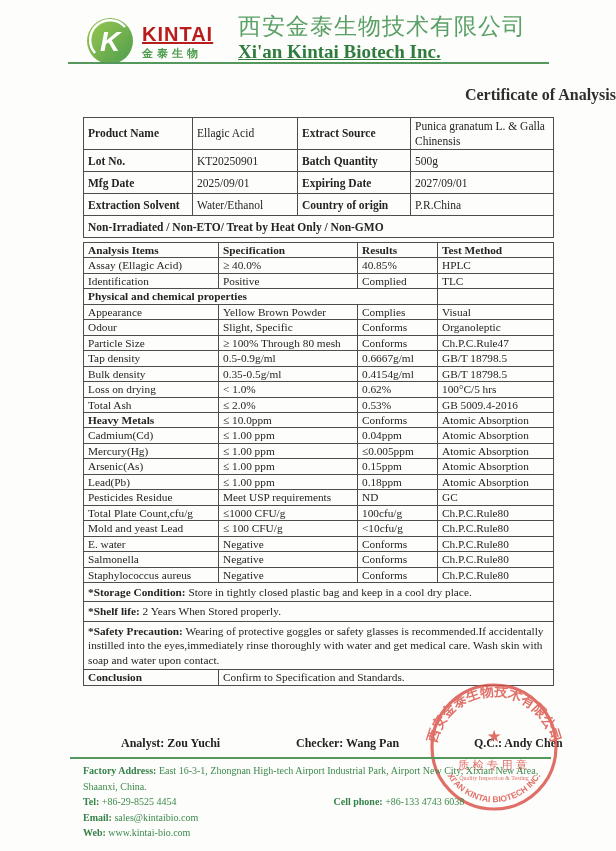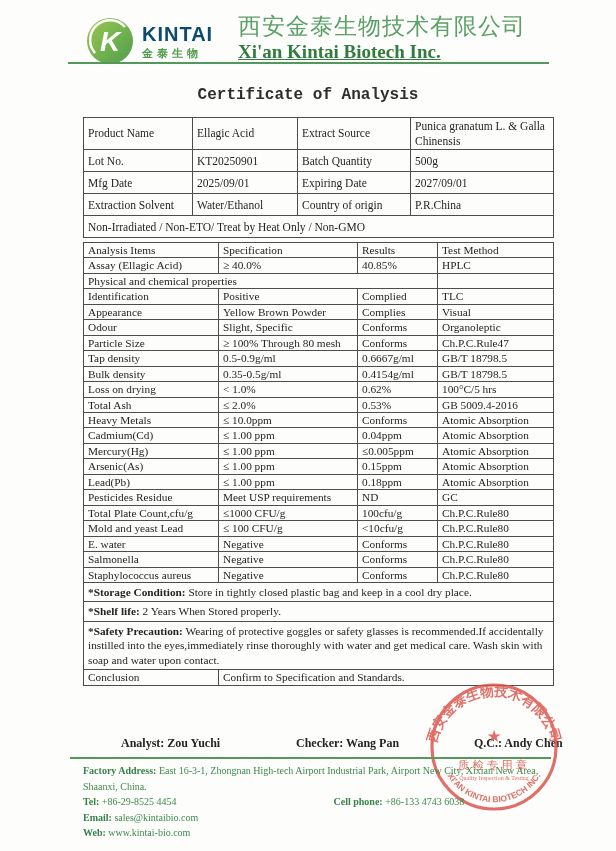--- a/index.html
+++ b/index.html
@@ -5,33 +5,33 @@
   html,body{margin:0;padding:0;background:#e8e8e8;}
   .page{
     position:relative;width:616px;height:851px;margin:0 auto;
     background:#fdfdfb;overflow:hidden;
     font-family:"Liberation Serif","DejaVu Serif",serif;color:#242424;
   }
   
   .logo{position:absolute;left:84px;top:15px;display:flex;align-items:center;gap:6px;}
   .logo-text{display:flex;flex-direction:column;line-height:1;}
   .logo-brand{font-family:"Liberation Sans","DejaVu Sans",sans-serif;font-weight:bold;
-    font-size:20px;color:#0c4a6e;letter-spacing:1px;}
+    font-size:20px;color:#b91c1c;letter-spacing:1px;text-decoration:underline;}
   .logo-brand-cn{font-size:11px;color:#4e9d4e;letter-spacing:4px;margin-top:4px;font-weight:bold;}
   .company{position:absolute;left:238px;top:13px;}
   .company-cn{font-size:23px;color:#5ba066;letter-spacing:1px;line-height:1.2;}
   .company-en{font-size:19px;color:#2f7c3e;font-weight:bold;text-decoration:underline;line-height:1.15;}
   .header-rule{position:absolute;left:68px;top:62px;width:481px;border-top:2px solid #55985e;}
-  .doc-title{position:absolute;left:0;top:86px;width:616px;text-align:center;
-    font-size:16px;font-weight:bold;color:#2e2e2e;font-family:Liberation Mono, monospace;}
+  .doc-title{position:absolute;left:0;top:86px;width:616px;text-align:right;
+    font-size:16px;font-weight:bold;color:#2e2e2e;}
   
   table{border-collapse:collapse;table-layout:fixed;}
   td{border:1px solid #4d4d4d;padding:1px 4px;font-size:11.5px;line-height:1.28;
      overflow:hidden;vertical-align:middle;}
-  .lbl{font-weight:normal;}
+  .lbl{font-weight:bold;}
   .info-table-wrap{position:absolute;left:83px;top:117px;}
   .info-table{width:470px;}
   .info-table td{height:19px;}
   .analysis-wrap{position:absolute;left:83px;top:242px;}
   .analysis{width:470px;border-radius:22px;}
   .analysis td{height:14px;padding:0 4px;font-size:11.3px;}
   .analysis td.note-cell{padding:2px 4px;}
   
   .signatures{position:absolute;left:0;top:736px;width:616px;height:20px;font-weight:bold;font-size:12px;margin-left:33px;}
   .sig{position:absolute;white-space:nowrap;}
@@ -134,28 +134,28 @@
             <td class="lbl">Results</td>
             <td class="lbl">Test Method</td>
           </tr>
           <tr>
             <td>Assay (Ellagic Acid)</td>
             <td>≥ 40.0%</td>
             <td>40.85%</td>
             <td>HPLC</td>
           </tr>
           <tr>
-            <td colspan="3" class="lbl">Physical and chemical properties</td>
-            <td></td>
-          </tr>
-          <tr>
             <td>Identification</td>
             <td>Positive</td>
             <td>Complied</td>
             <td>TLC</td>
+          </tr>
+          <tr>
+            <td colspan="3" class="lbl">Physical and chemical properties</td>
+            <td></td>
           </tr>
           <tr>
             <td>Appearance</td>
             <td>Yellow Brown Powder</td>
             <td>Complies</td>
             <td>Visual</td>
           </tr>
           <tr>
             <td>Odour</td>
             <td>Slight, Specific</td>

